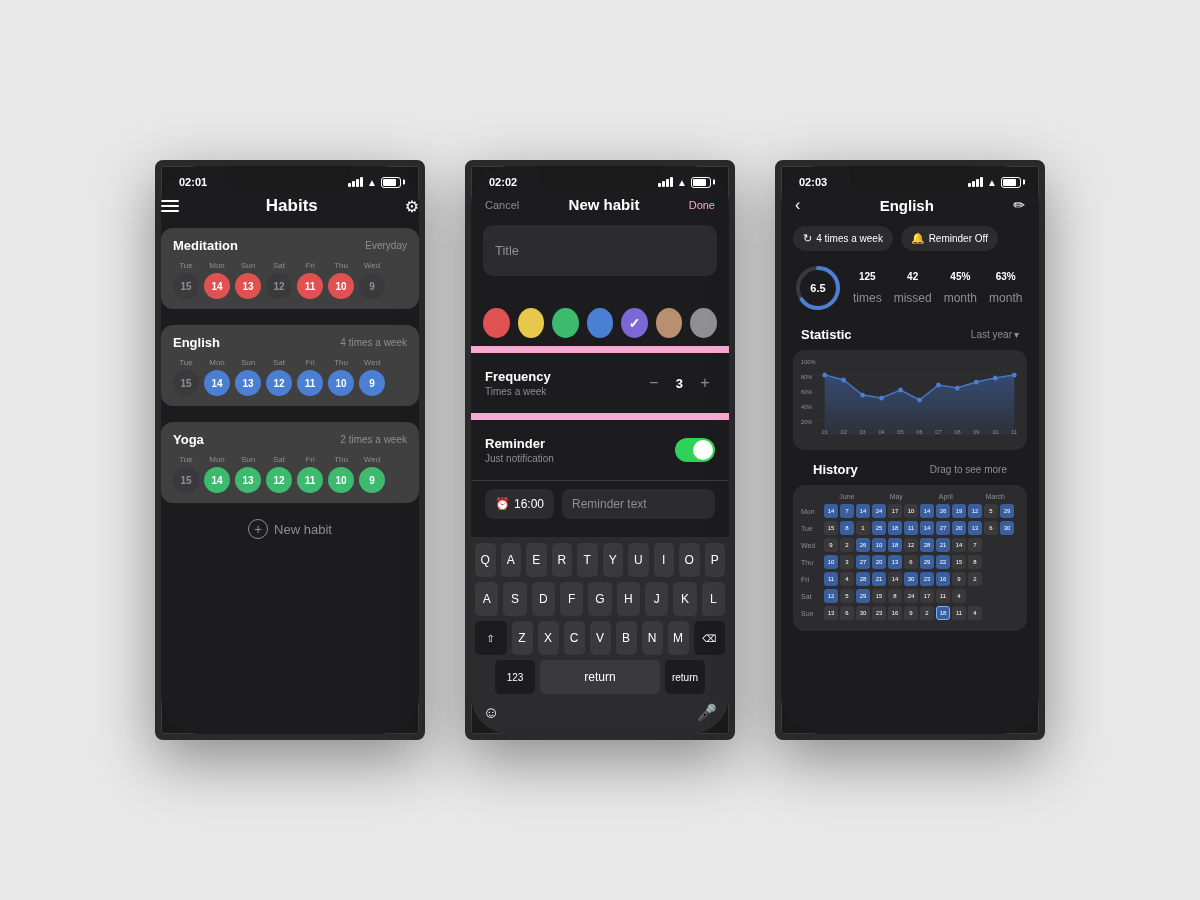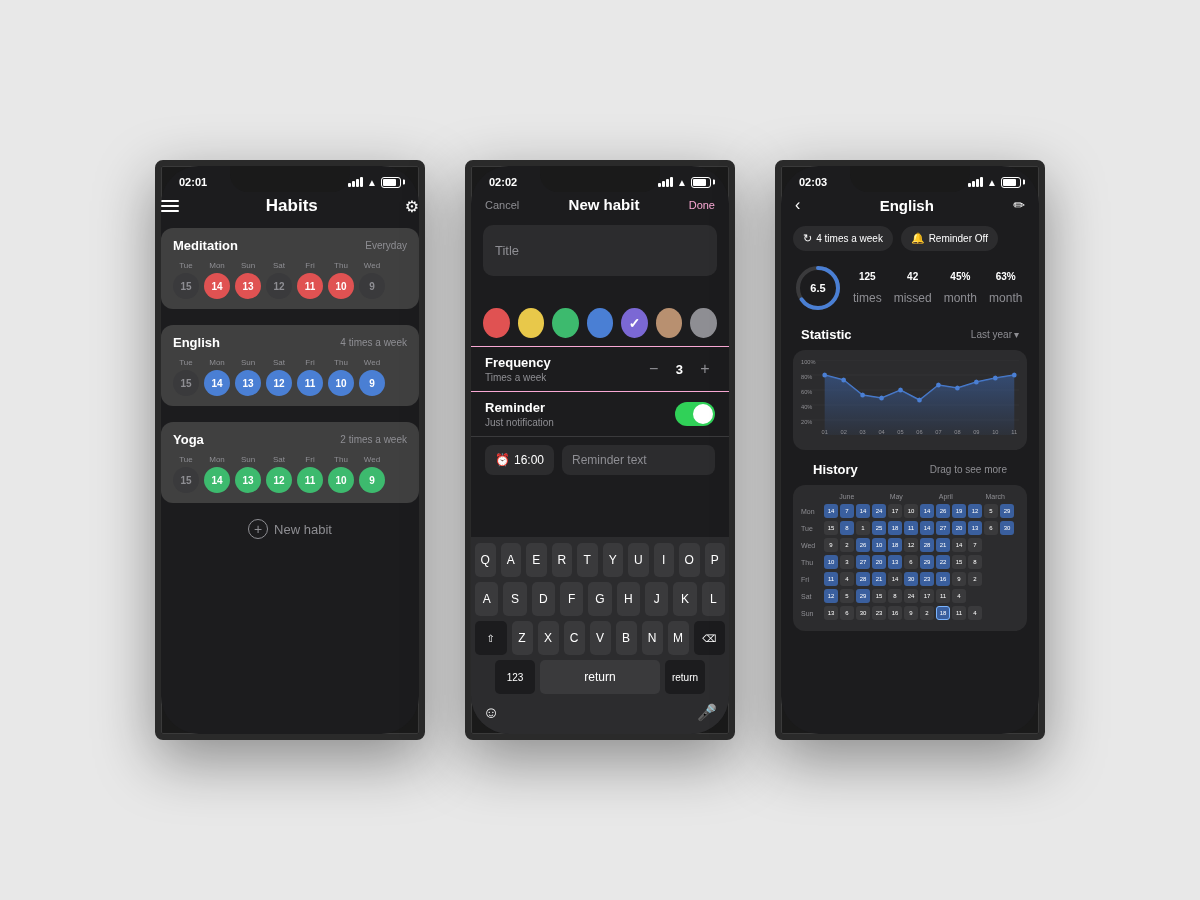--- a/index.html
+++ b/index.html
@@ -234,22 +234,22 @@
     .color-dot.selected::after {
       content: '✓';
       color: #fff;
       font-size: 14px;
       font-weight: 700;
     }
     .setting-row {
       display: flex;
       justify-content: space-between;
       align-items: center;
-      padding: 8px 14px;
-      border-top: 1px solid #f9a8d4;
+      padding: 16px 14px;
+      border-top: 7px solid #f9a8d4;
     }
     .setting-label {
       font-size: 13px;
       font-weight: 600;
       color: #fff;
     }
     .setting-sub {
       font-size: 10px;
       color: #8e8e93;
       margin-top: 2px;

